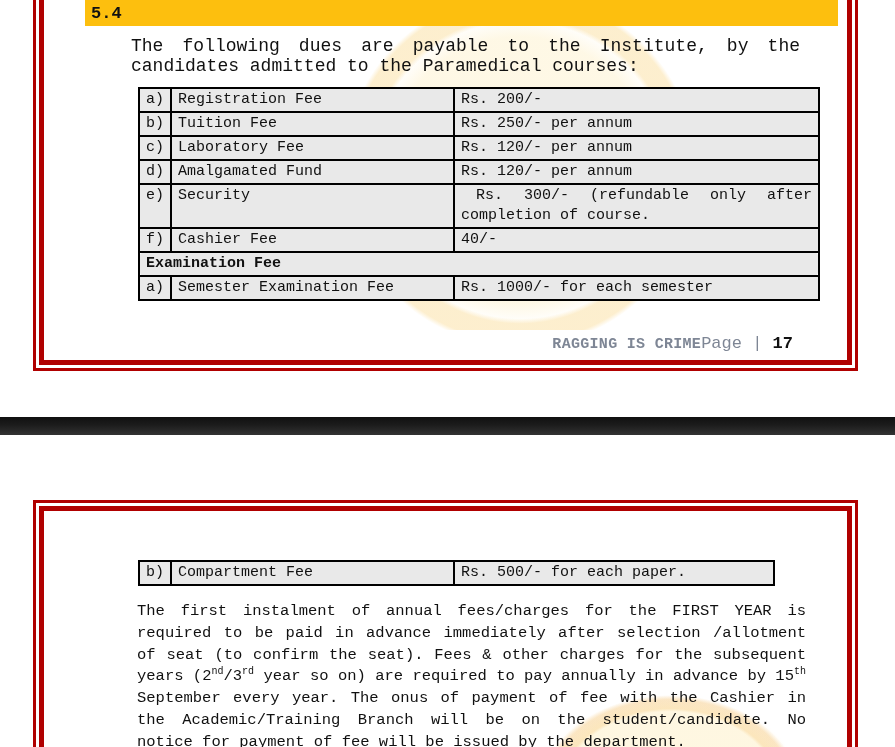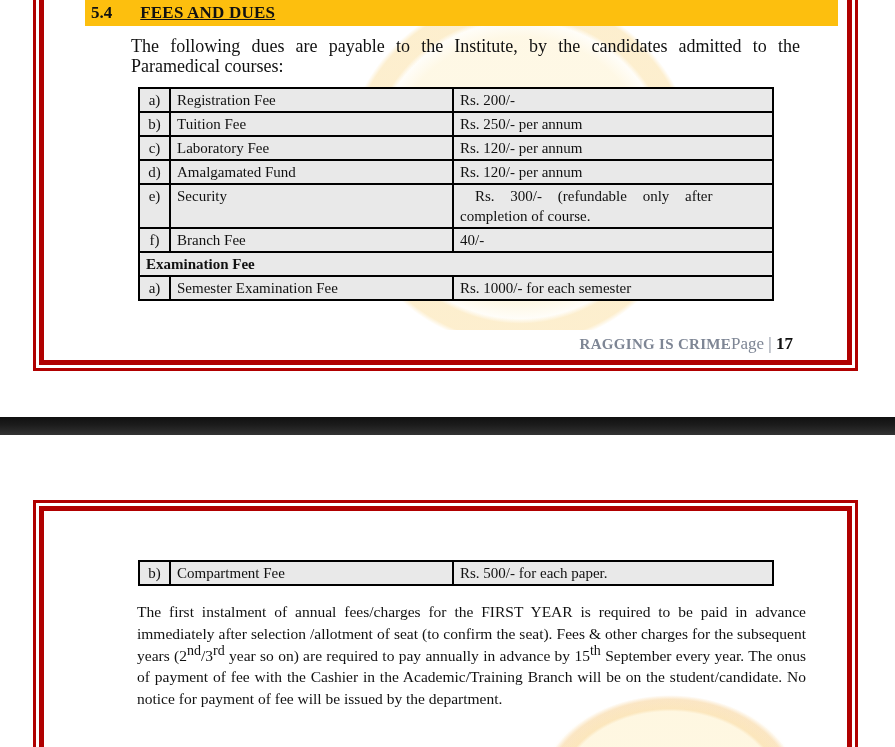--- a/index.html
+++ b/index.html
@@ -1,18 +1,18 @@
 <!DOCTYPE html>
 <html><head>
 <meta charset="utf-8">
 <style>
   * { margin:0; padding:0; box-sizing:border-box; }
   html,body { width:895px; height:747px; background:#ffffff; overflow:hidden;
               font-family:"Liberation Serif", serif; color:#111; }
-  .stage { position:relative; width:895px; height:747px; background:#fff; }
+  .stage { position:relative; width:895px; height:747px; background:#fff;font-family:Liberation Mono, monospace; }
 
   
   .frame { position:absolute; border-color:#B00000; border-style:solid; pointer-events:none; }
   .f-outer { border-width:3px; }
   .f-mid   { position:absolute; border:5px solid #B00000; }
   .f-inner { position:absolute; border:2px solid #B00000; }
 
   
   #p1f { left:33px; top:-24px; width:825px; height:395px; border-top:none; }
   #p1f .f-mid   { inset:0 3px 3px 3px; border-top:none; }
@@ -64,39 +64,38 @@
   .pageno .gray { color:#7E8695; }
   .pageno .num  { color:#111; font-weight:bold; }
 
   
   .separator { position:absolute; left:0; top:417px; width:895px; height:18px;
                background:linear-gradient(180deg,#101010 0%, #1c1c1c 45%, #333333 100%); }
 
   
   .para { position:absolute; left:137px; top:601px; width:669px;
           font-size:15.5px; line-height:21.8px; text-align:justify; }
-  .para sup { font-size:14px; line-height:0; }
+  .para sup { font-size:10px; line-height:0; }
 </style>
 </head>
 <body>
 
 <div class="stage">
 
   <div>
 
     <div class="wm1"></div>
 
     <div class="frame f-outer" id="p1f">
       <div class="f-mid"></div>
       <div class="f-inner"></div>
     </div>
 
     <div class="headbar">
       <span class="headnum">5.4</span>
-      <span class="headtitle">FEES AND DUES</span>
     </div>
 
     <div class="intro">The following dues are payable to the Institute, by the candidates admitted to the Paramedical courses:</div>
 
     <table class="fees" id="tbl1">
       <tbody>
         <tr>
           <td class="c-letter">a)</td>
           <td class="c-name">Registration Fee</td>
           <td class="c-value">Rs. 200/-</td>
@@ -119,21 +118,21 @@
         <tr>
           <td class="c-letter">e)</td>
           <td class="c-name">Security</td>
           <td class="c-value">
             <div class="vline1">Rs. 300/- (refundable only after</div>
             <div>completion of course.</div>
           </td>
         </tr>
         <tr>
           <td class="c-letter">f)</td>
-          <td class="c-name">Branch Fee</td>
+          <td class="c-name">Cashier Fee</td>
           <td class="c-value">40/-</td>
         </tr>
         <tr>
           <td class="section" colspan="3">Examination Fee</td>
         </tr>
         <tr>
           <td class="c-letter">a)</td>
           <td class="c-name">Semester Examination Fee</td>
           <td class="c-value">Rs. 1000/- for each semester</td>
         </tr>

